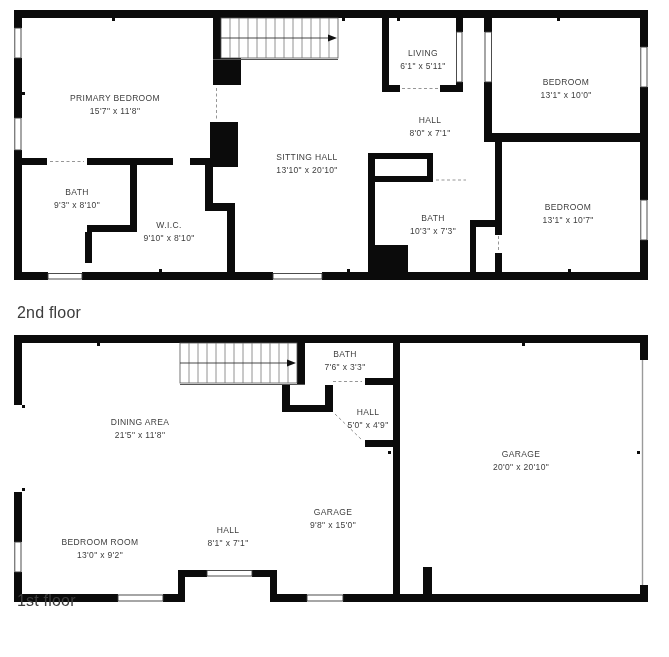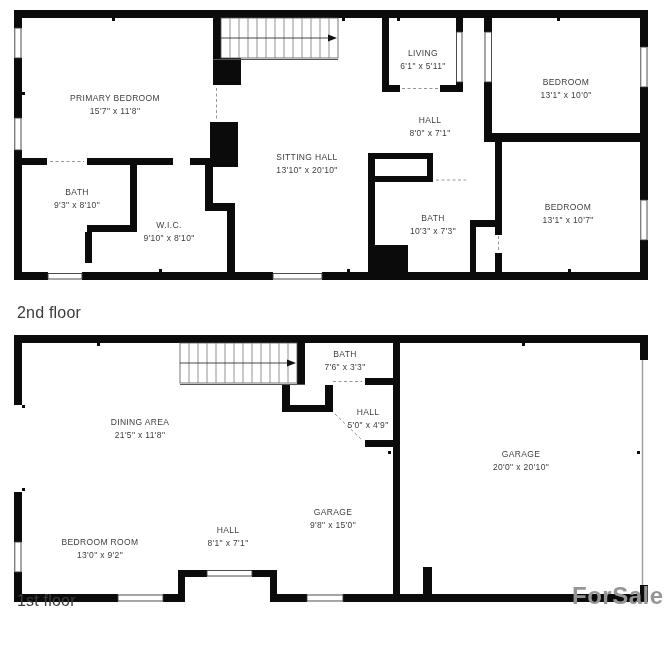--- a/index.html
+++ b/index.html
@@ -278,14 +278,13 @@
     <span class="rdims">8'1" x 7'1"</span>
   </div>
   <div class="room-label" style="left:100px;top:536px">
     <span class="rname">BEDROOM ROOM</span>
     <span class="rdims">13'0" x 9'2"</span>
   </div>
 
   <div class="floor-label" style="left:17px;top:304px">2nd floor</div>
   <div class="floor-label" style="left:17px;top:592px">1st floor</div>
 
-  <div class="watermark">ForSale</div>
 </div>
 
 </body></html>

